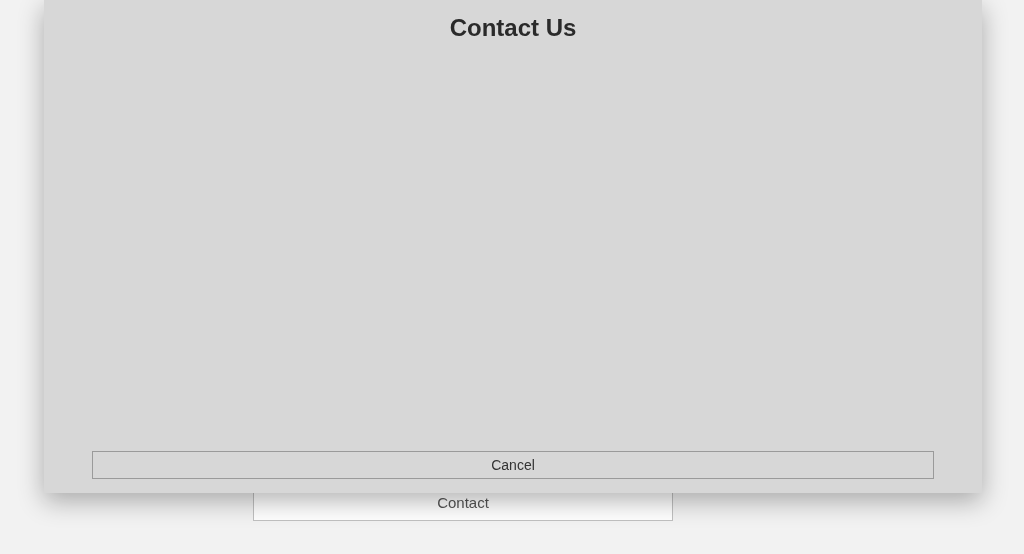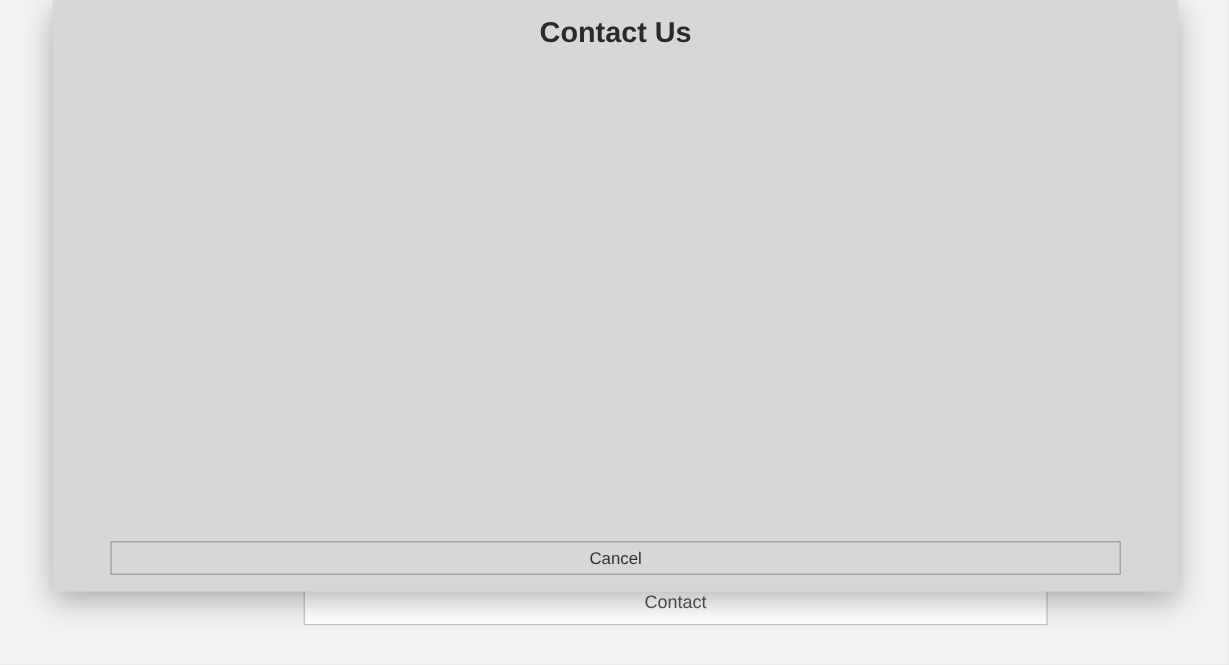--- a/index.html
+++ b/index.html
@@ -12,21 +12,21 @@
       background: #f2f2f2;
       width: 1024px;
       height: 554px;
       overflow: hidden;
       position: relative;
     }
     .backdrop-button {
       position: absolute;
       left: 253px;
       top: 485px;
-      width: 620px;
+      width: 420px;
       height: 36px;
       background: #fff;
       border: 1px solid #c0c0c0;
       color: #555;
       font-size: 15px;
       text-align: center;
       line-height: 34px;
       font-family: inherit;
     }
     .dialog {

